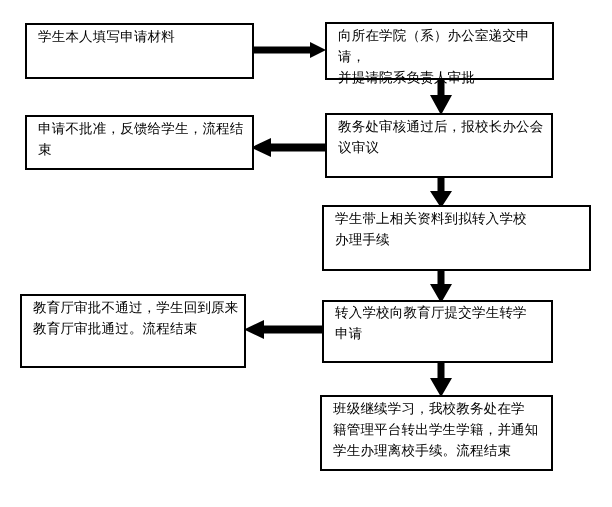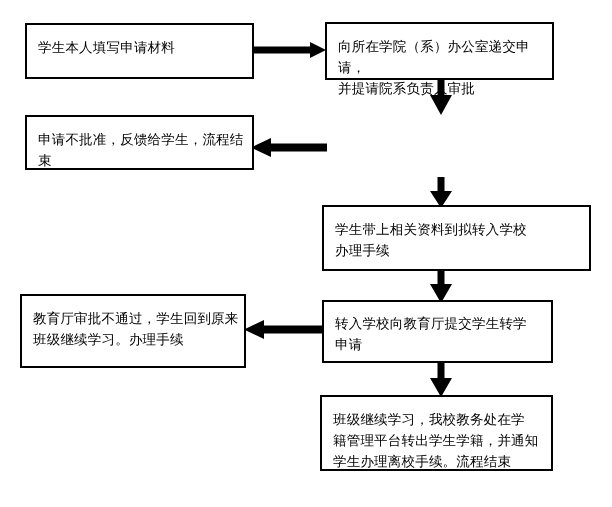--- a/index.html
+++ b/index.html
@@ -13,21 +13,21 @@
     height: 507px;
     background: #ffffff;
     font-family: "DejaVu Sans", "Liberation Sans", sans-serif;
     overflow: hidden;
   }
   .node {
     position: absolute;
     box-sizing: border-box;
     border: 2px solid #a3a3a3;
     background: #ffffff;
-    padding: 12px 0 0 11px;
+    padding: 1px 0 0 11px;
     color: #000000;
     font-size: 13.5px;
     line-height: 21px;
     letter-spacing: 0.2px;
     white-space: pre-line;
   }
   .arrow {
     position: absolute;
   }
   .arrow svg {
@@ -72,22 +72,24 @@
     <div class="arrow" style="left: 430px; top: 362px; width: 22px; height: 35px;">
       <svg width="22" height="35" viewBox="0 0 22 35">
         <polygon points="7.5,0 14.5,0 14.5,16 22,16 11,35 0,16 7.5,16" fill="#000000"></polygon>
       </svg>
     </div>
     <div class="node" style="left: 25px; top: 23px; width: 229px; height: 56px; border-color: rgb(0, 0, 0); color: rgb(0, 0, 0);">学生本人填写申请材料</div>
     <div class="node" style="left: 325px; top: 22px; width: 229px; height: 58px; border-color: rgb(0, 0, 0); color: rgb(0, 0, 0);">向所在学院（系）办公室递交申请，
 并提请院系负责人审批</div>
     <div class="node" style="left: 25px; top: 115px; width: 229px; height: 55px; border-color: rgb(0, 0, 0); color: rgb(0, 0, 0);">申请不批准，反馈给学生，流程结
 束</div>
+    <div class="node" style="left: 325px; top: 113px; width: 228px; height: 65px; border-color: rgb(0, 0, 0); color: rgb(0, 0, 0);">教务处审核通过后，报校长办公会
+议审议</div>
     <div class="node" style="left: 322px; top: 205px; width: 269px; height: 66px; border-color: rgb(0, 0, 0); color: rgb(0, 0, 0);">学生带上相关资料到拟转入学校
 办理手续</div>
     <div class="node" style="left: 20px; top: 294px; width: 226px; height: 74px; border-color: rgb(0, 0, 0); color: rgb(0, 0, 0);">教育厅审批不通过，学生回到原来
-班级继续学习。办理手续</div>
+教育厅审批通过。流程结束</div>
     <div class="node" style="left: 322px; top: 300px; width: 231px; height: 63px; border-color: rgb(0, 0, 0); color: rgb(0, 0, 0); font-family: Liberation Mono, monospace;">转入学校向教育厅提交学生转学
 申请</div>
     <div class="node" style="left: 320px; top: 395px; width: 233px; height: 76px; border-color: rgb(0, 0, 0); color: rgb(0, 0, 0);">班级继续学习，我校教务处在学
 籍管理平台转出学生学籍，并通知
 学生办理离校手续。流程结束</div>
   </div>
 
 </body></html>

